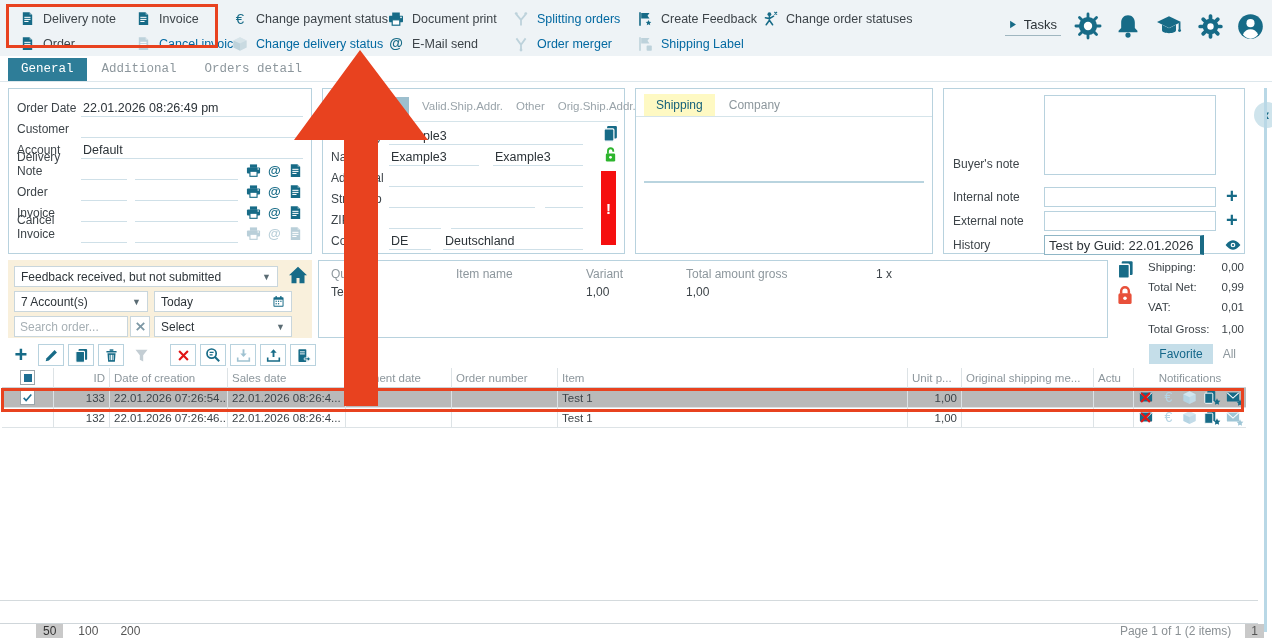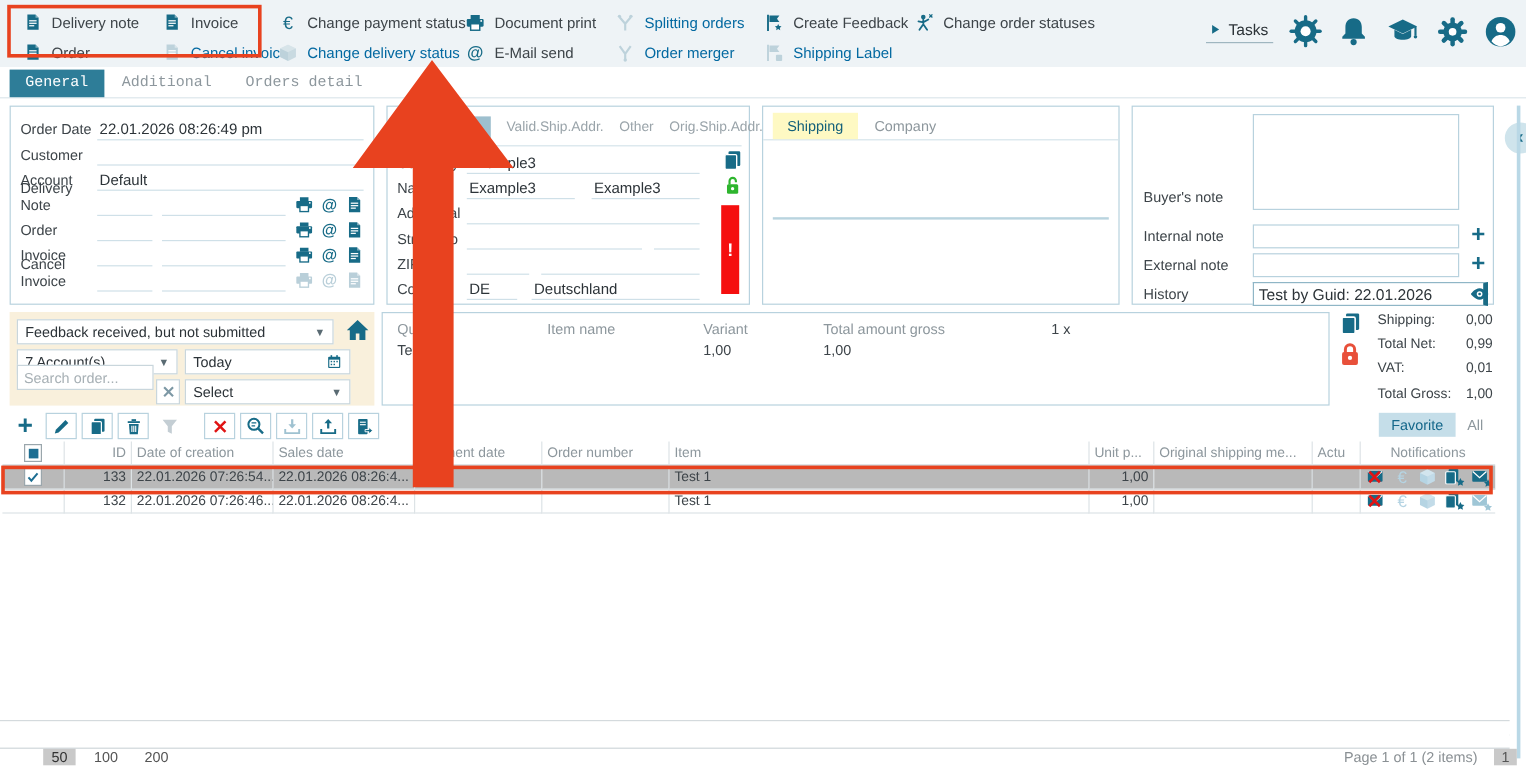--- a/index.html
+++ b/index.html
@@ -46,21 +46,21 @@
   .addr-side{position:absolute;right:5px;line-height:0;cursor:pointer;}
 
   .ptabs{display:flex;align-items:flex-end;gap:2px;border-bottom:1px solid #d5e4ea;height:27px;padding-left:8px;}
   .ptab{padding:4px 12px;font-size:12px;color:#8d979d;cursor:pointer;}
   .ptab.active{background:#fef9c3;color:#14607a;}
   .cdivider{position:absolute;left:8px;right:8px;top:92px;border-top:2px solid #b9d4df;}
 
   #panelD .nlabel{position:absolute;left:9px;font-size:12px;}
   .nbox{position:absolute;left:100px;width:172px;border:1px solid #b8d2de;background:#fff;box-sizing:border-box;font-size:12.5px;}
   .plus{position:absolute;left:282px;color:#176b87;font-size:20px;font-weight:bold;line-height:16px;cursor:pointer;}
-  #historyInput{height:20px;border:1px solid #8fb6c6;border-right:4px solid #1a6b85;padding:1px 4px;font-family:"Liberation Sans",sans-serif;font-size:13px;color:#2c3338;width:196px;box-sizing:border-box;}
+  #historyInput{height:20px;border:1px solid #8fb6c6;border-right:4px solid #1a6b85;padding:1px 4px;font-family:"Liberation Sans",sans-serif;font-size:13px;color:#2c3338;width:160px;box-sizing:border-box;}
   .collapse{position:absolute;left:1254px;top:102px;width:26px;height:26px;border-radius:50%;background:#cfe4ec;color:#176b87;
             display:flex;align-items:center;justify-content:center;font-size:16px;font-weight:bold;cursor:pointer;}
 
   
   #filterbox{position:absolute;left:8px;top:260px;width:304px;height:78px;background:#f9f0dc;box-sizing:border-box;padding:6px 6px;}
   .sel{background:#fff;border:1px solid #c9d6dc;height:21px;box-sizing:border-box;display:flex;align-items:center;
        padding:0 6px;font-size:12px;color:#2c3338;cursor:pointer;position:absolute;}
   .sel .caret{margin-left:auto;color:#5a6b73;font-size:9px;}
   .searchin{position:absolute;background:#fff;border:1px solid #c9d6dc;height:21px;box-sizing:border-box;padding:0 5px;font-family:"Liberation Sans",sans-serif;font-size:12px;color:#2c3338;}
   .searchin::placeholder{color:#a7b0b5;}
@@ -572,21 +572,21 @@
   <div class="sel" style="left:6px;top:31px;width:134px">
       <span>7 Account(s)</span>
       <span class="caret">▼</span>
     </div>
   <div class="sel" style="left:146px;top:31px;width:138px">
       <span>Today</span>
       <span class="caret" style="color:#176b87"><svg class="ic" width="13" height="13">
           <use href="#i-cal"></use>
         </svg></span>
     </div>
-  <input class="searchin" style="left: 6px; top: 44px; width: 114px;" placeholder="Search order...">
+  <input class="searchin" style="left: 6px; top: 56px; width: 114px;" placeholder="Search order...">
   <div class="xbtn" style="left:122px;top:56px">
       <svg class="ic" width="11" height="11">
         <use href="#i-xmark"></use>
       </svg>
     </div>
   <div class="sel" style="left:146px;top:56px;width:138px">
       <span>Select</span>
       <span class="caret">▼</span>
     </div>
 </div>

